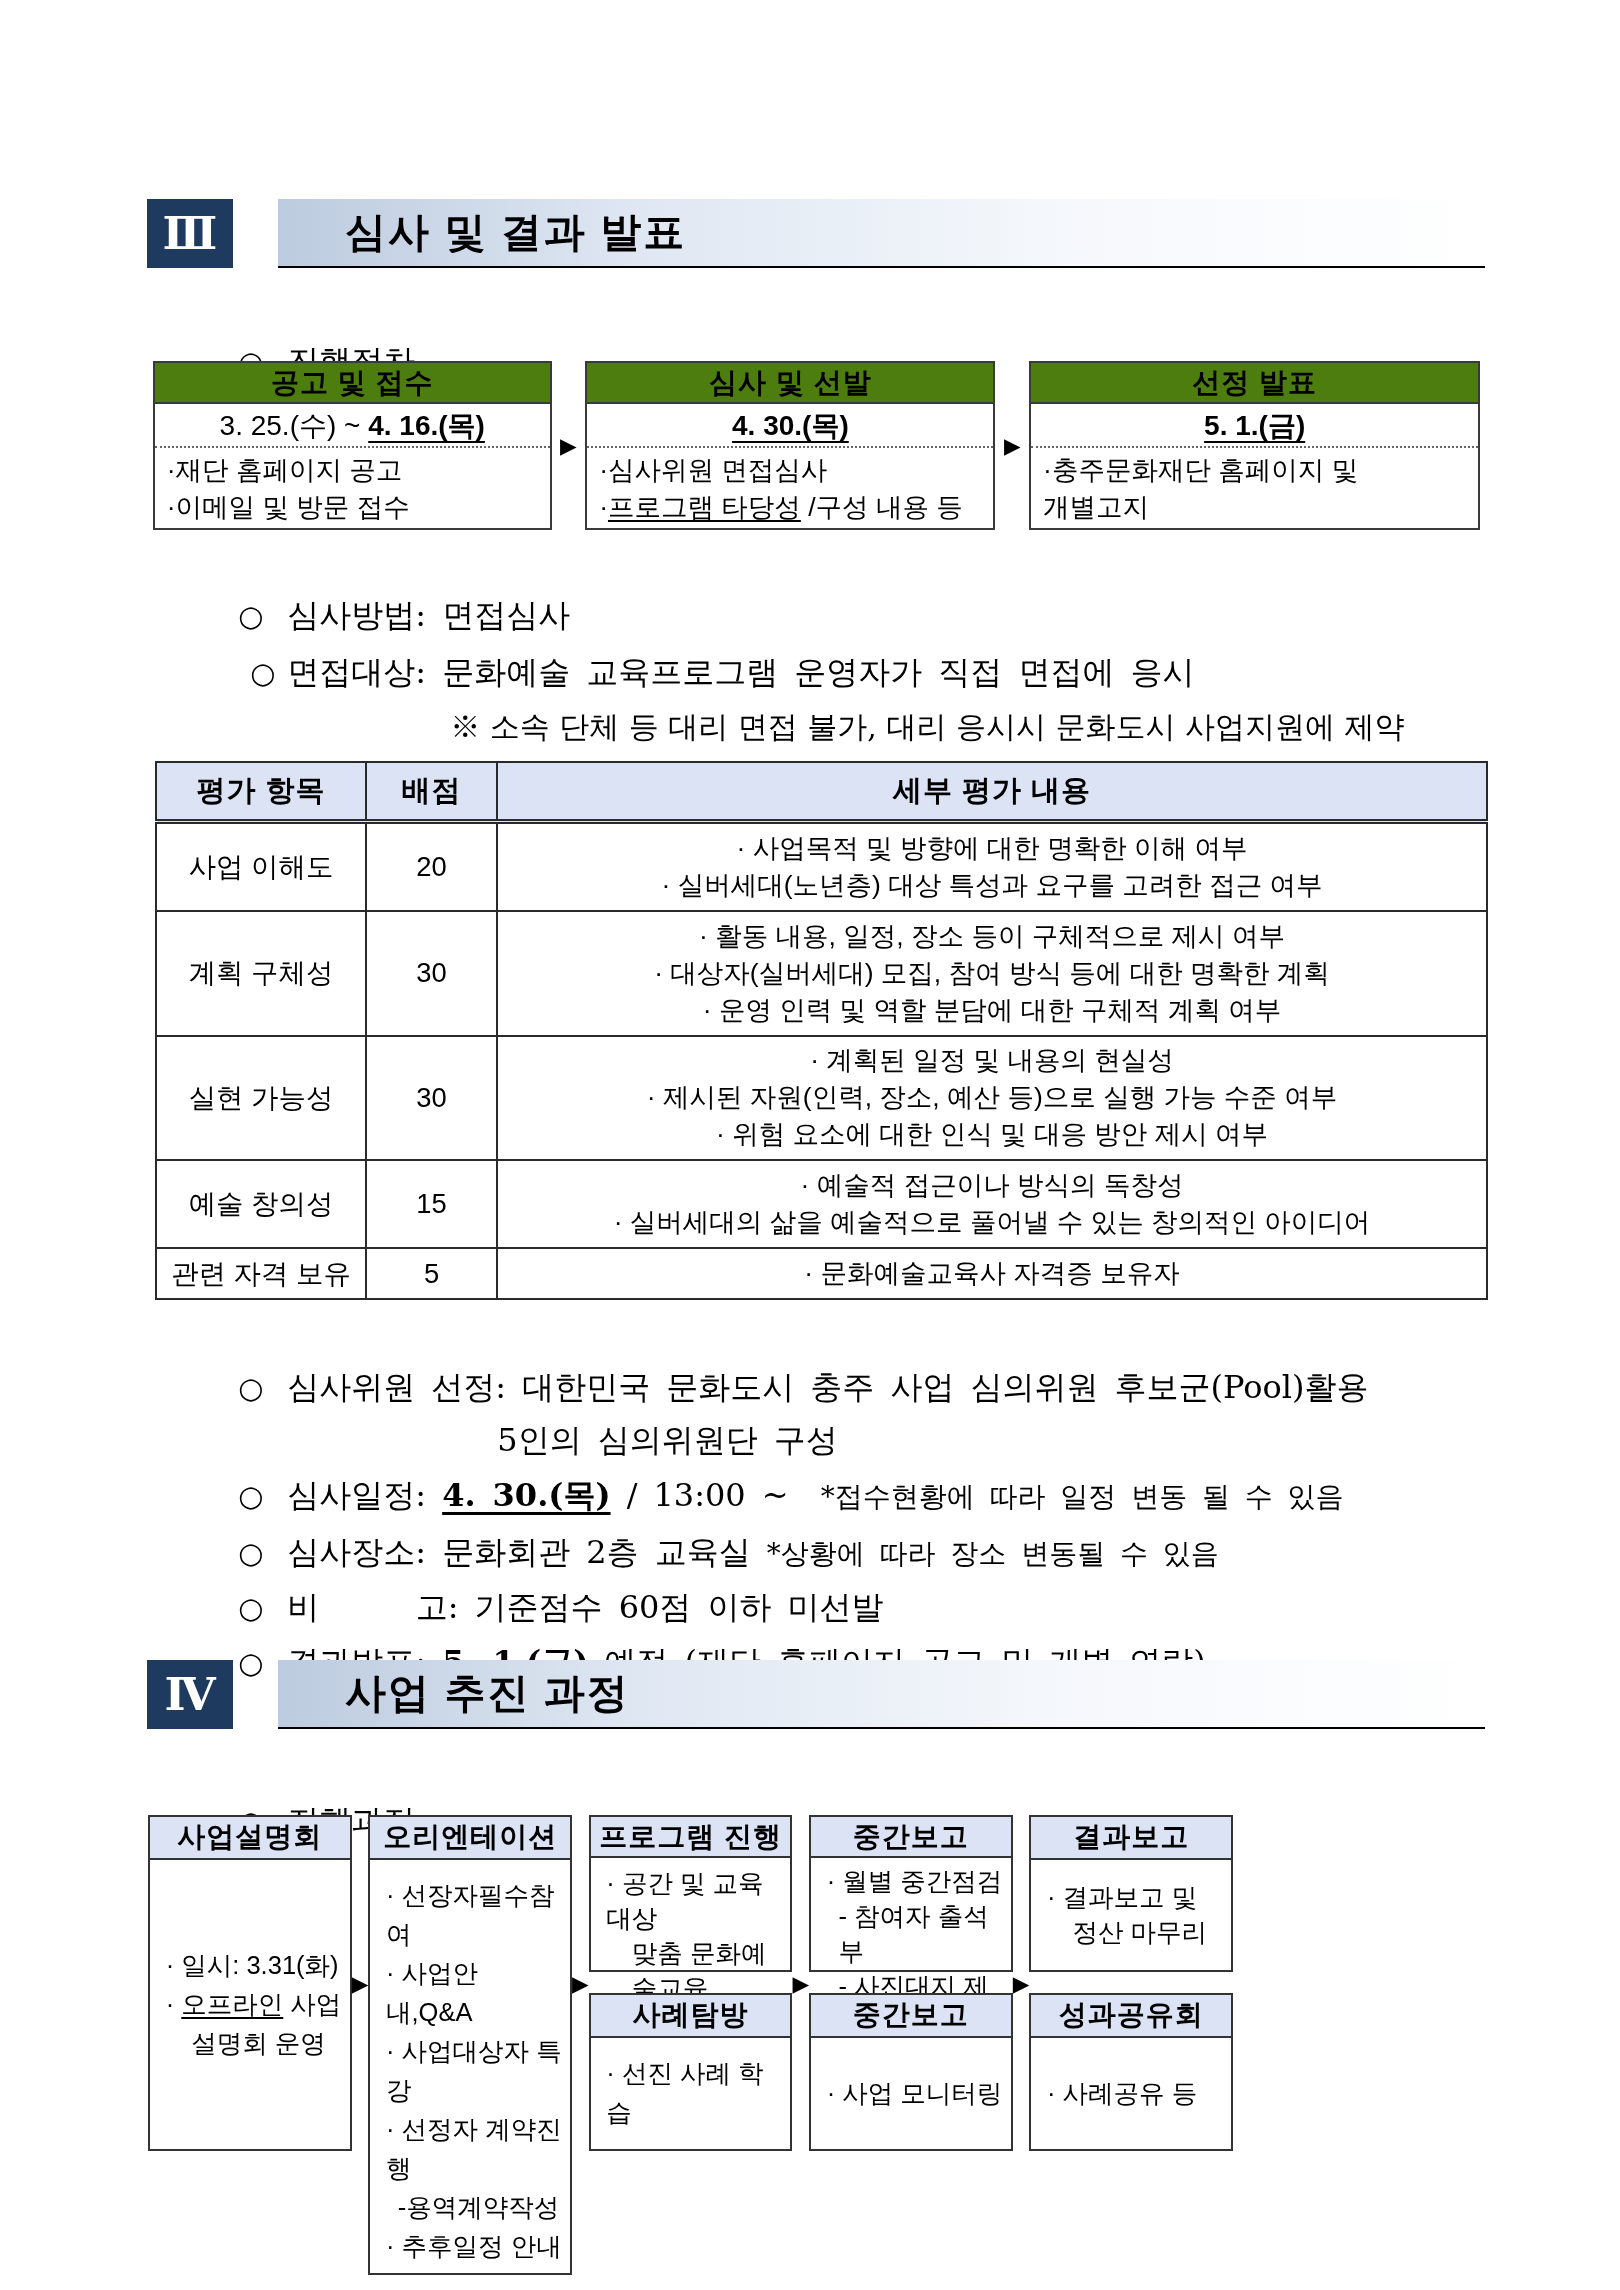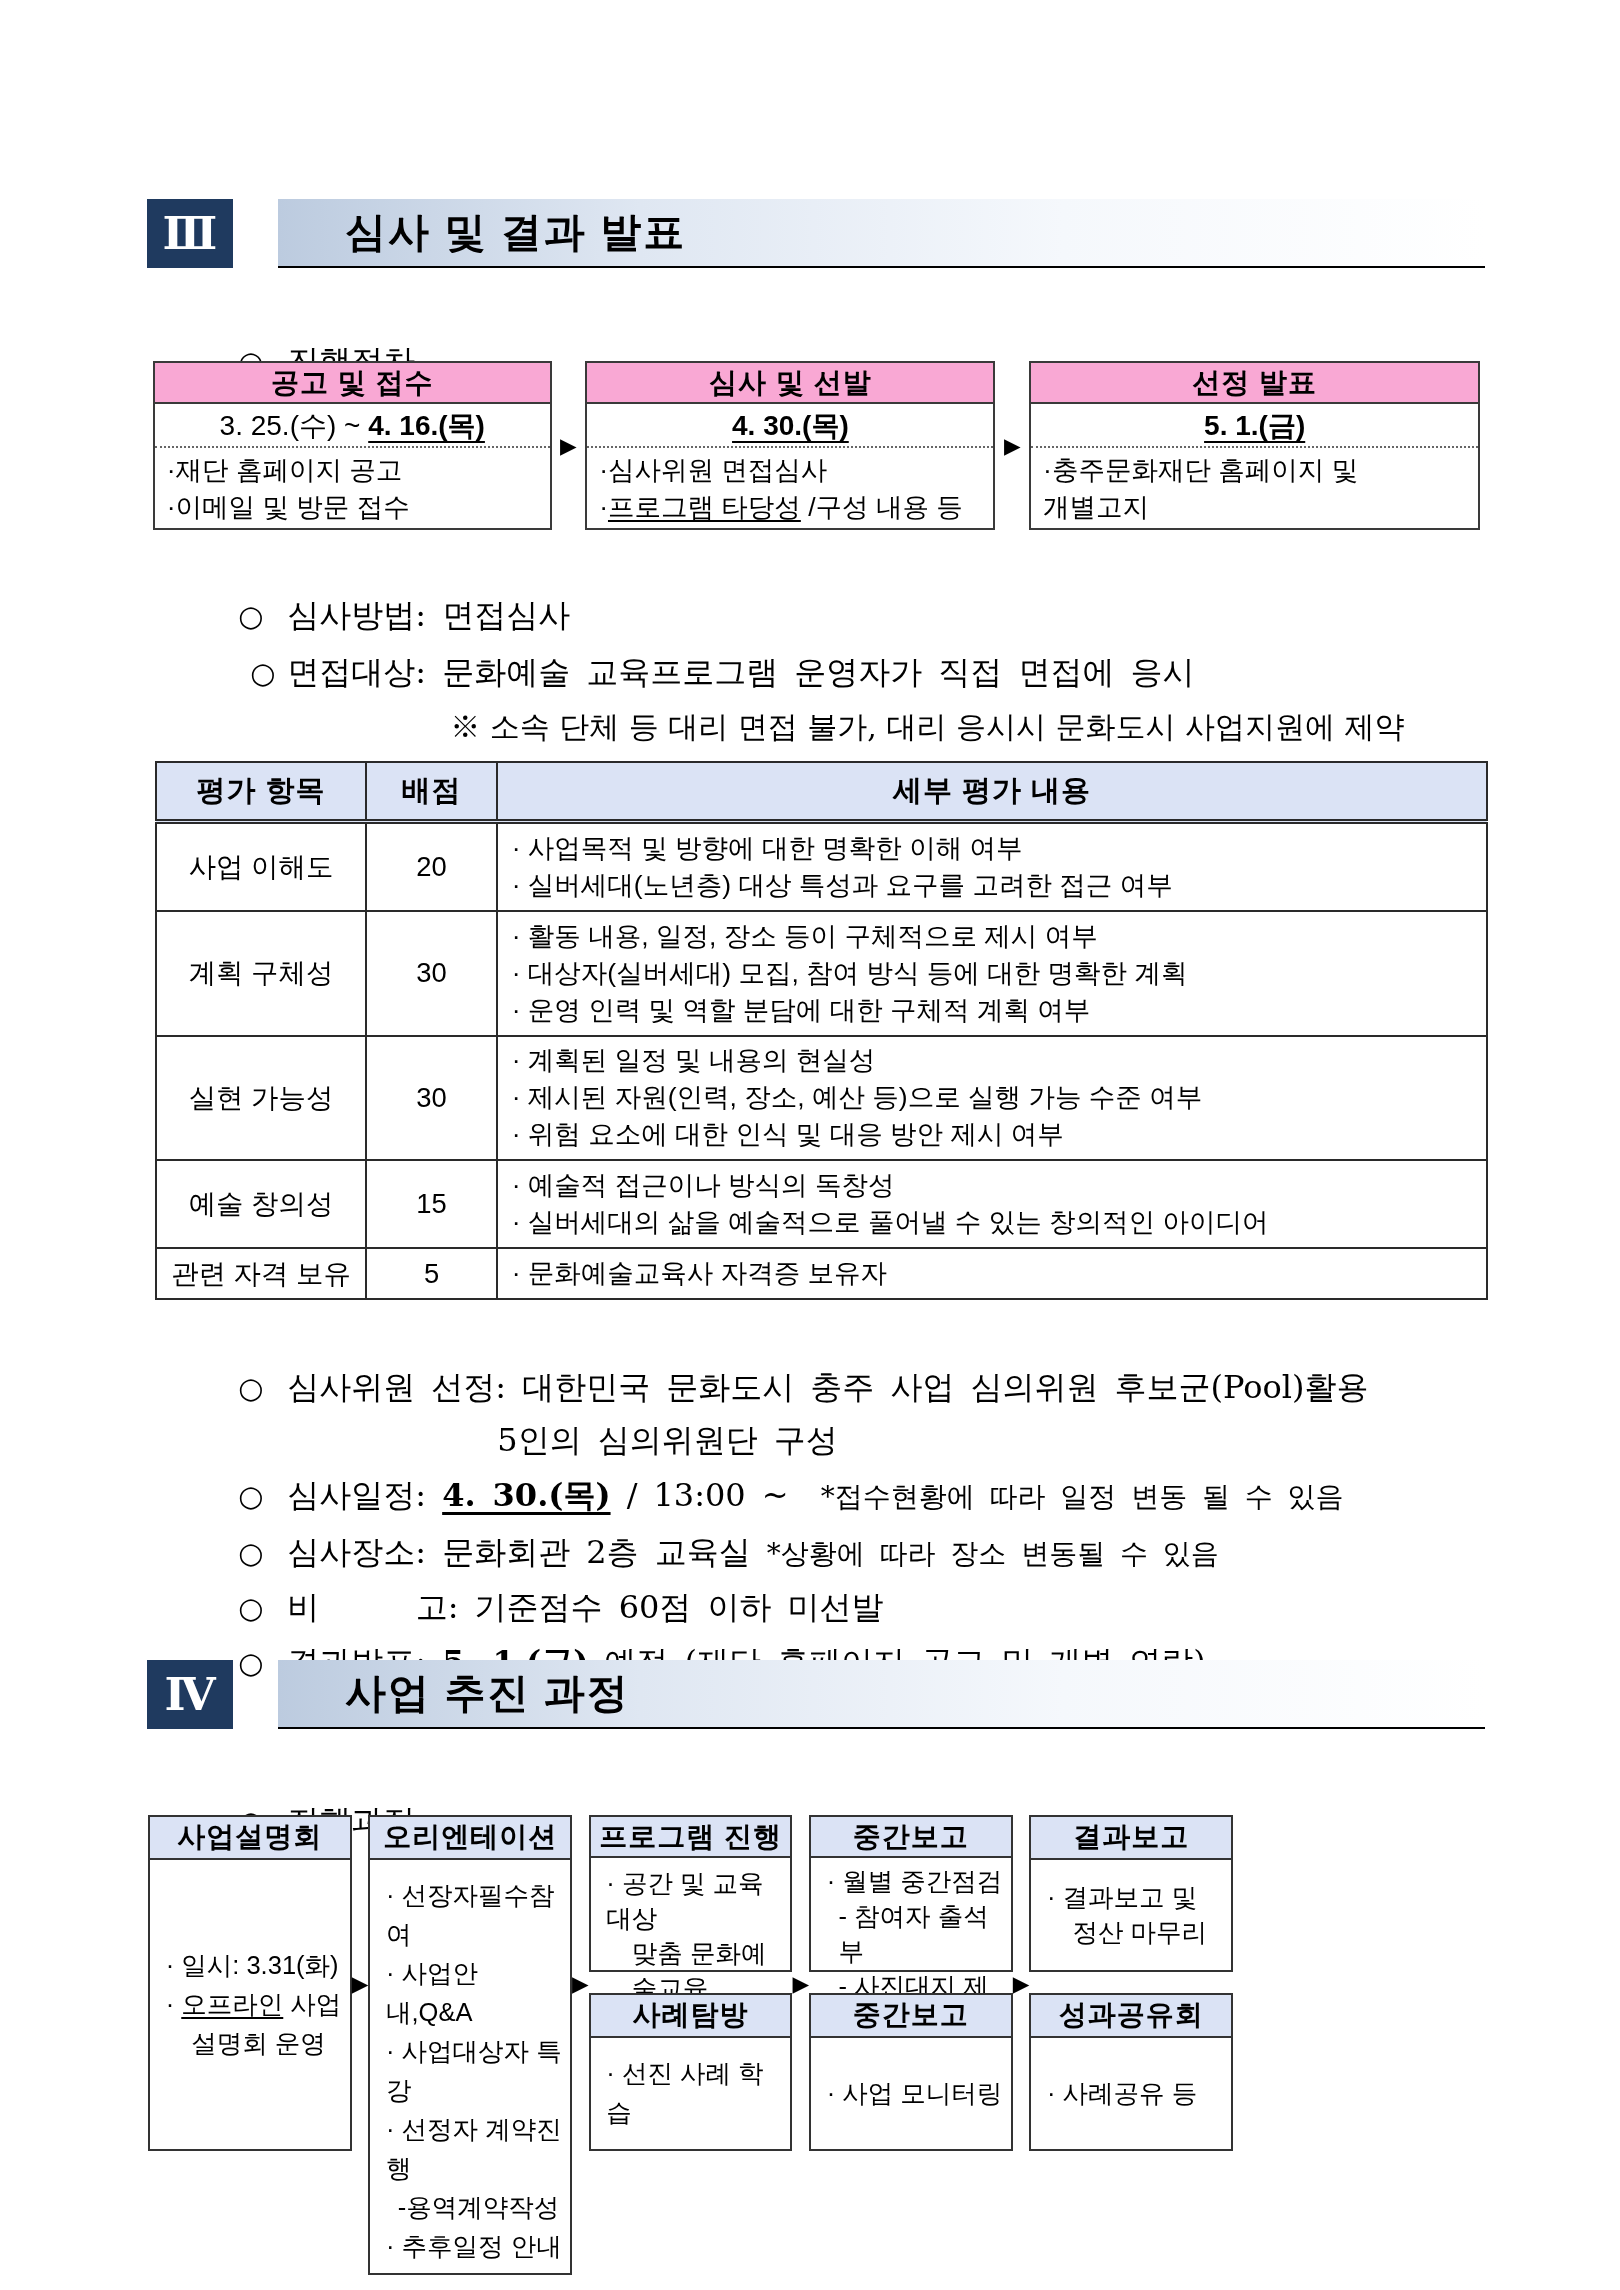--- a/index.html
+++ b/index.html
@@ -18,36 +18,36 @@
   .oline{position:absolute;left:174px;font-size:32px;line-height:43px;white-space:pre-wrap;word-spacing:5.9px;}
   .circ{display:inline-block;width:49px;font-size:29px;}
   .note-line{position:absolute;font-size:30px;line-height:41px;white-space:pre-wrap;}
   .du{font-weight:bold;text-decoration:underline;text-underline-offset:5.9px;}
   .small-note{font-size:28px;}
 
   
   .pflow{position:absolute;top:361px;left:153px;width:1327px;height:169px;display:flex;
          justify-content:space-between;align-items:center;}
   .pbox{height:100%;display:flex;flex-direction:column;border:2px solid #3a3a3a;background:#fff;box-sizing:border-box;}
-  .pb-title{height:40px;line-height:39px;background:#f9a8d4;border-bottom:2px solid #3a3a3a;text-align:center;
+  .pb-title{height:40px;line-height:39px;background:#4d7c0f;border-bottom:2px solid #3a3a3a;text-align:center;
             font-family:"Liberation Sans",sans-serif;font-weight:bold;font-size:28px;letter-spacing:1px;}
   .pb-date{height:44px;line-height:43px;text-align:center;font-family:"Liberation Sans",sans-serif;
            font-size:28px;border-bottom:2px dotted #666;box-sizing:border-box;}
   .pb-body{flex:1;padding:3.9px 11.8px;font-family:"Liberation Sans",sans-serif;font-size:26.5px;line-height:37px;}
   .parrow{width:35px;text-align:center;font-size:21.6px;}
 
   
   .ctable{position:absolute;top:761px;left:155px;width:1333px;border-collapse:collapse;
           font-family:"Liberation Sans",sans-serif;}
   .ctable th{background:#dbe3f5;font-size:29px;font-weight:bold;border:2px solid #2a2a2a;
              border-bottom:5.9px double #2a2a2a;height:54px;letter-spacing:1px;}
   .ctable td{border:2px solid #2a2a2a;vertical-align:middle;}
   .td-item{width:206px;text-align:center;font-size:27.4px;}
   .td-score{width:127px;text-align:center;font-size:27.4px;}
-  .td-det{padding:5.9px 13.7px;}
+  .td-det{padding:5.9px 13.7px;text-align:center;}
   .dline{font-size:26.5px;line-height:37px;}
 
   
   .bflow{position:absolute;top:1815px;left:148px;width:1085px;height:336px;display:flex;align-items:stretch;}
   .fcol{width:236px;display:flex;flex-direction:column;}
   .farrow{flex:1;display:flex;align-items:center;justify-content:center;font-size:21.6px;}
   .fbox{border:2px solid #333;display:flex;flex-direction:column;background:#fff;box-sizing:border-box;}
   .fbox.full{flex:1;}
   .fbox.top{height:157px;}
   .fgap{height:20.6px;}

